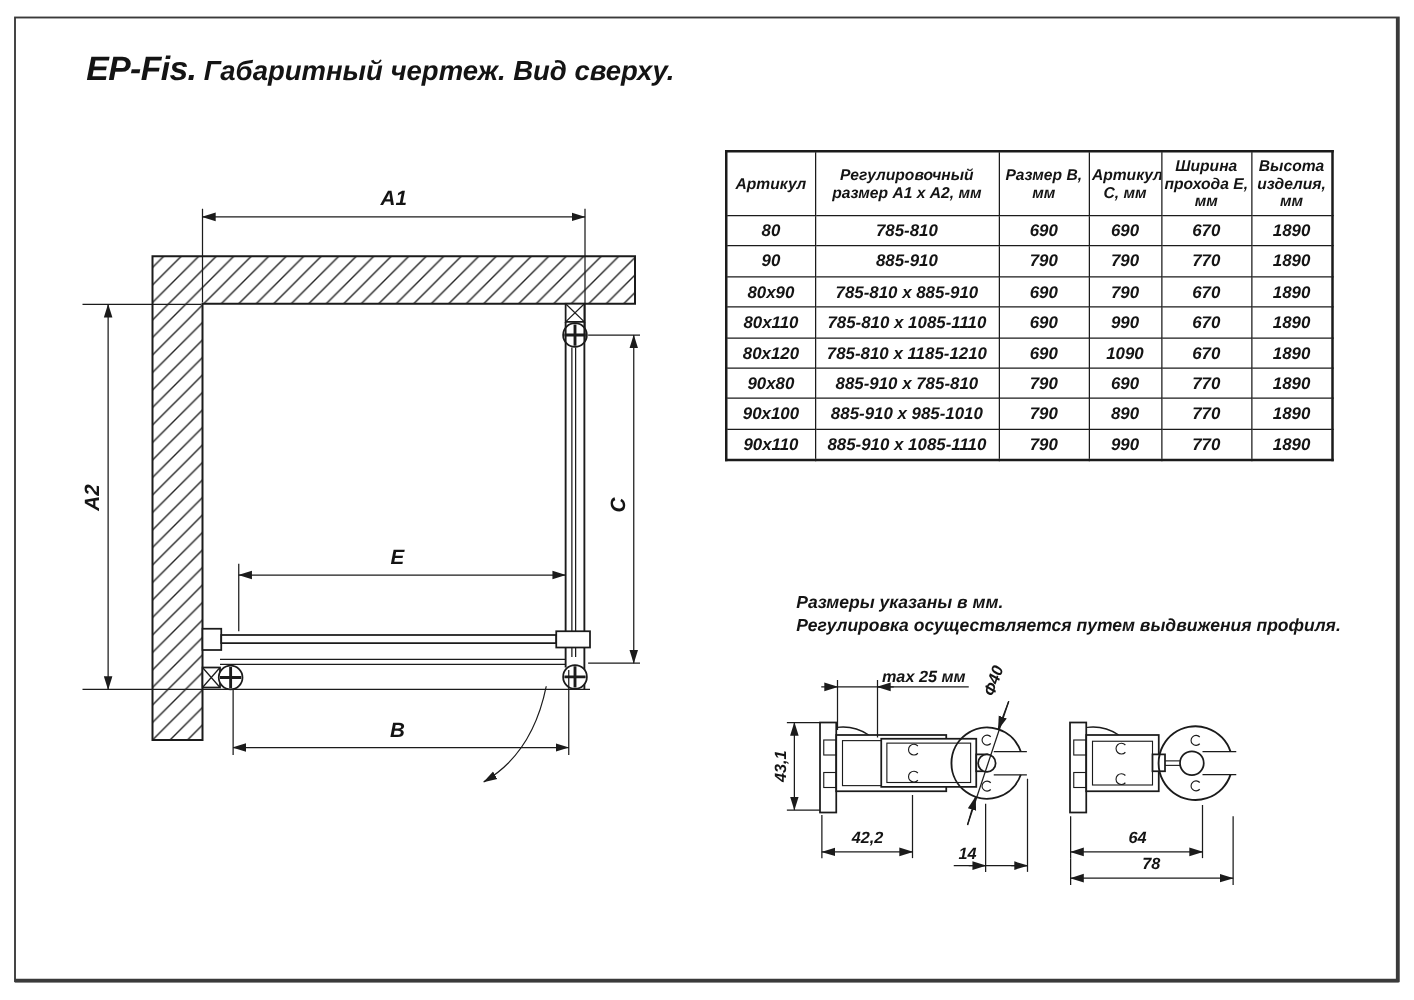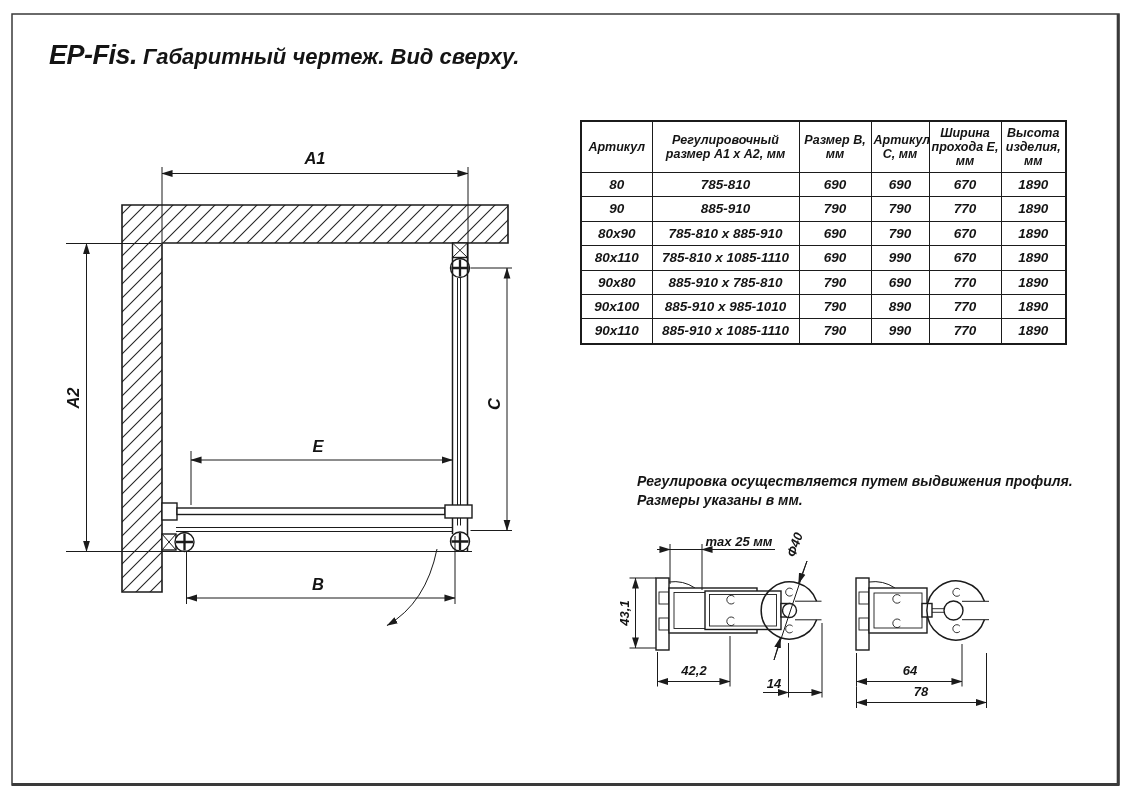--- a/index.html
+++ b/index.html
@@ -3,21 +3,21 @@
 <meta charset="utf-8">
 <style>
   html,body { margin:0; padding:0; }
   body {
     width:1131px; height:800px; position:relative;
     background:#ffffff; overflow:hidden;
     font-family:"Liberation Sans", sans-serif; color:#141414;
   }
   
   .title { position:absolute; left:49px; top:40px; font-style:italic; white-space:nowrap; }
-  .title .model { font-size:27px; font-weight:700; letter-spacing:-0.5px; }
+  .title .model { font-size:27px; font-weight:700; letter-spacing:-0.5px;margin-left:20px; }
   .title .rest  { font-size:22px; font-weight:700; margin-left:6px; }
 
   
   table.spec { position:absolute; left:580px; top:120px; width:485px;
     border-collapse:collapse; table-layout:fixed; border:2px solid #1b1b1b; }
   table.spec th, table.spec td {
     border:1.2px solid #1b1b1b; text-align:center; vertical-align:middle;
     font-style:italic; padding:0 2px; overflow:hidden;
   }
   table.spec th { height:50px; font-size:12.5px; font-weight:700; line-height:1.12; }
@@ -281,20 +281,28 @@
       </tr>
       <tr>
         <td>80x110</td>
         <td>785-810 x 1085-1110</td>
         <td>690</td>
         <td>990</td>
         <td>670</td>
         <td>1890</td>
       </tr>
       <tr>
+        <td>80x120</td>
+        <td>785-810 x 1185-1210</td>
+        <td>690</td>
+        <td>1090</td>
+        <td>670</td>
+        <td>1890</td>
+      </tr>
+      <tr>
         <td>90x80</td>
         <td>885-910 x 785-810</td>
         <td>790</td>
         <td>690</td>
         <td>770</td>
         <td>1890</td>
       </tr>
       <tr>
         <td>90x100</td>
         <td>885-910 x 985-1010</td>
@@ -308,15 +316,15 @@
         <td>885-910 x 1085-1110</td>
         <td>790</td>
         <td>990</td>
         <td>770</td>
         <td>1890</td>
       </tr>
     </tbody>
 </table>
 
 <div class="note">
+  <div>Размеры указаны в мм.</div>
   <div>Регулировка осуществляется путем выдвижения профиля.</div>
-  <div>Размеры указаны в мм.</div>
 </div>
 
 </body></html>

